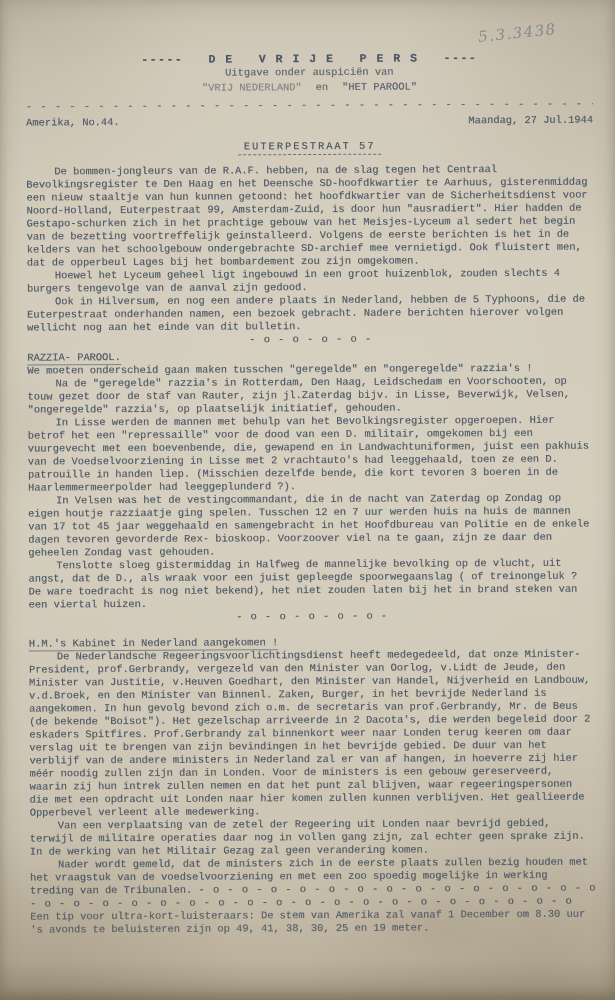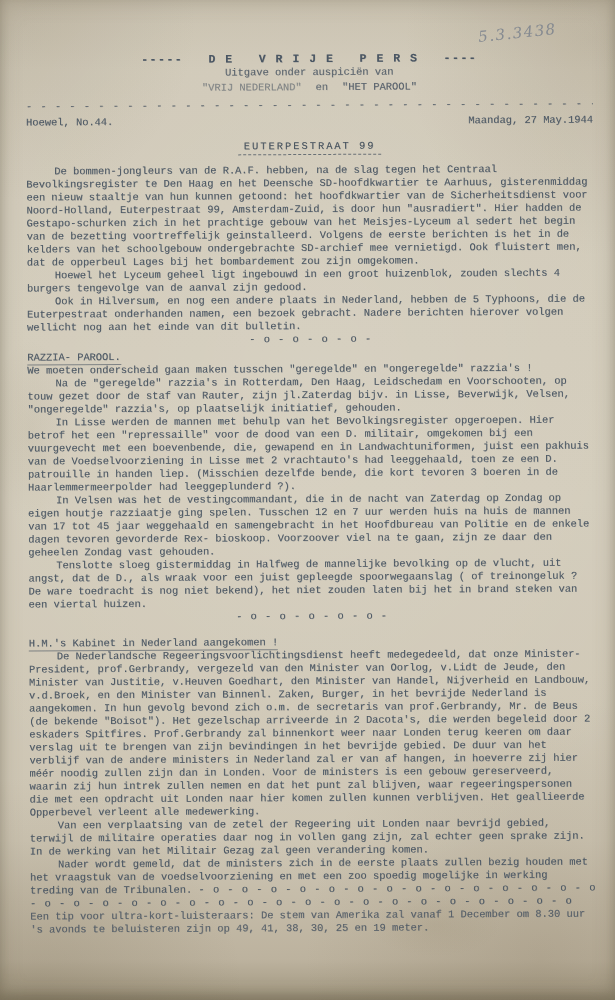--- a/index.html
+++ b/index.html
@@ -112,26 +112,26 @@
 
     <div class="masthead">
       <div class="m-title">-----   D E   V R I J E   P E R S   ----</div>
       <div class="m-sub">Uitgave onder auspiciën van</div>
       <div class="m-pubs"><span class="pub-faded">"VRIJ NEDERLAND"</span><span class="pub-mid">en</span><span class="pub-strong">"HET PAROOL"</span></div>
     </div>
 
     <div class="rule">- - - - - - - - - - - - - - - - - - - - - - - - - - - - - - - - - - - - - - - - - - - -</div>
 
     <div class="dateline">
-      <span>Hoewel, No.44.</span>
-      <span>Maandag, 27 May.1944</span>
+      <span>Amerika, No.44.</span>
+      <span>Maandag, 27 Jul.1944</span>
     </div>
 
     <div class="headline-wrap">
-      <span class="headline">EUTERPESTRAAT 99</span>
+      <span class="headline">EUTERPESTRAAT 57</span>
     </div>
 
     <p class="indent">De bommen-jongleurs van de R.A.F. hebben, na de slag tegen het Centraal Bevolkingsregister te Den Haag en het Deensche SD-hoofdkwartier te Aarhuus, gisterenmiddag een nieuw staaltje van hun kunnen getoond: het hoofdkwartier van de Sicherheitsdienst voor Noord-Holland, Euterpestraat 99, Amsterdam-Zuid, is door hun "ausradiert". Hier hadden de Gestapo-schurken zich in het prachtige gebouw van het Meisjes-Lyceum al sedert het begin van de bezetting voortreffelijk geinstalleerd. Volgens de eerste berichten is het in de kelders van het schoolgebouw ondergebrachte SD-archief mee vernietigd. Ook fluistert men, dat de opperbeul Lages bij het bombardement zou zijn omgekomen.</p>
     <p class="indent">Hoewel het Lyceum geheel ligt ingebouwd in een groot huizenblok, zouden slechts 4 burgers tengevolge van de aanval zijn gedood.</p>
     <p class="indent">Ook in Hilversum, en nog een andere plaats in Nederland, hebben de 5 Typhoons, die de Euterpestraat onderhanden namen, een bezoek gebracht. Nadere berichten hierover volgen wellicht nog aan het einde van dit bulletin.</p>
     <div class="sep">- o - o - o - o -</div>
 
     <div class="art-heading"><span>RAZZIA- PAROOL.</span></div>
     <p>We moeten onderscheid gaan maken tusschen "geregelde" en "ongeregelde" razzia's !</p>
     <p class="indent">Na de "geregelde" razzia's in Rotterdam, Den Haag, Leidschedam en Voorschooten, op touw gezet door de staf van Rauter, zijn jl.Zaterdag bijv. in Lisse, Beverwijk, Velsen, "ongeregelde" razzia's, op plaatselijk initiatief, gehouden.</p>

